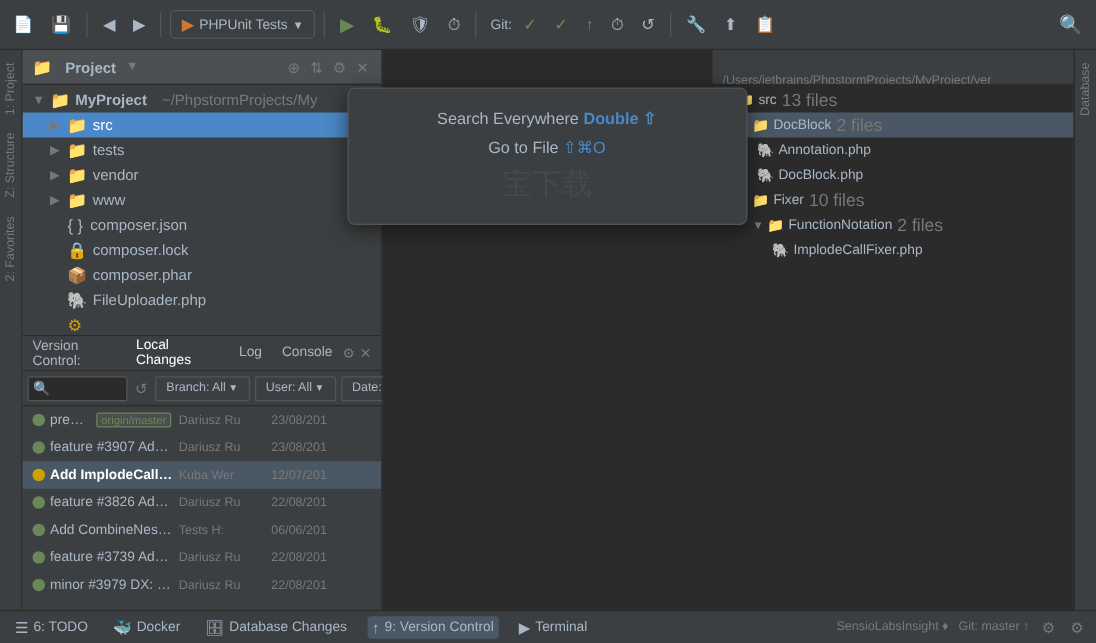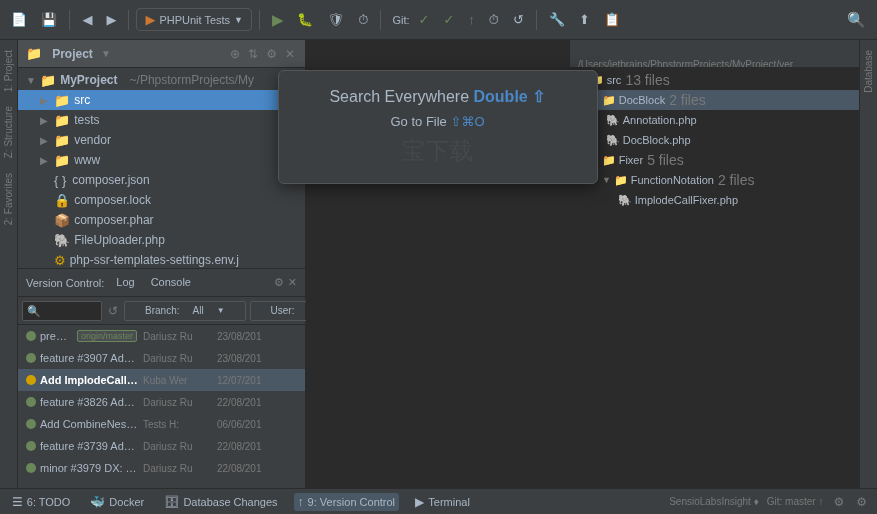--- a/index.html
+++ b/index.html
@@ -130,21 +130,21 @@
 
     #vc-toolbar {
       display: flex; align-items: center;
       height: 28px;
       padding: 0 4px;
       border-bottom: 1px solid #2b2b2b;
       gap: 4px;
       background: #3c3f41;
     }
     .vc-search { background: #2b2b2b; border: 1px solid #555; color: #a9b7c6; font-size: 11px; height: 20px; width: 80px; padding: 0 4px; border-radius: 2px; }
-    .vc-filter { background: none; border: 1px solid #555; border-radius: 2px; color: #a9b7c6; font-size: 10px; padding: 1px 20px; cursor: pointer; display: flex; align-items: center; gap: 13px; height: 20px; }
+    .vc-filter { background: none; border: 1px solid #555; border-radius: 2px; color: #a9b7c6; font-size: 10px; padding: 1px 8px; cursor: pointer; display: flex; align-items: center; gap: 2px; height: 20px; }
 
     #vc-log {
       flex: 1;
       overflow: hidden;
     }
     .vc-row {
       display: flex;
       align-items: center;
       height: 22px;
       padding: 0 8px;
@@ -177,21 +177,21 @@
       top: 30px; left: 50%; transform: translateX(-50%);
       background: #3c3f41;
       border: 1px solid #555;
       border-radius: 6px;
       padding: 16px 24px;
       z-index: 10;
       min-width: 320px;
       text-align: center;
       box-shadow: 0 4px 16px rgba(0,0,0,0.5);
     }
-    .search-hint { font-size: 16px; color: #a9b7c6; margin-bottom: 8px; }
+    .search-hint { font-size: 13px; color: #a9b7c6; margin-bottom: 8px; }
     .search-hint .shortcut { color: #4a88c7; font-weight: bold; }
     .go-to-file { font-size: 13px; color: #a9b7c6; margin-bottom: 6px; }
     .go-to-file .shortcut { color: #4a88c7; }
 
     
     #right-panel {
       width: 290px;
       background: #2b2b2b;
       border-left: 1px solid #2b2b2b;
       display: flex;
@@ -368,27 +368,27 @@
       <div class="tree-item" style="padding-left:36px;">
         <span class="tree-icon">📦</span>
         <span>composer.phar</span>
       </div>
       <div class="tree-item" style="padding-left:36px;">
         <span class="tree-icon php-icon">🐘</span>
         <span>FileUploader.php</span>
       </div>
       <div class="tree-item" style="padding-left:36px;">
         <span class="tree-icon env-icon">⚙</span>
-        <span>php-ssr-templates-settings.env.j</span>
       </div>
     </div>
 
     <div id="vc-panel">
       <div id="vc-tabs">
         <span class="vc-tab-label">Version Control:</span>
+        <div class="vc-tab active">Local Changes</div>
         <div class="vc-tab">Log</div>
         <div class="vc-tab">Console</div>
         <div class="vc-tools">
           <button class="vc-tool-btn">⚙</button>
           <button class="vc-tool-btn">✕</button>
         </div>
       </div>
 
       <div id="vc-toolbar">
         <input class="vc-search" type="text" placeholder="🔍" style="">
@@ -512,21 +512,21 @@
       <div class="rt-item">
         <span class="rt-indent" style="width:32px;"></span>
         <span class="rt-file">🐘</span>
         <span>DocBlock.php</span>
       </div>
       <div class="rt-item">
         <span class="rt-indent" style="width:16px;"></span>
         <span class="rt-arrow">▼</span>
         <span class="rt-folder">📁</span>
         <span>Fixer</span>
-        <span class="rt-count">5 files</span>
+        <span class="rt-count">10 files</span>
       </div>
       <div class="rt-item">
         <span class="rt-indent" style="width:28px;"></span>
         <span class="rt-arrow">▼</span>
         <span class="rt-folder">📁</span>
         <span>FunctionNotation</span>
         <span class="rt-count">2 files</span>
       </div>
       <div class="rt-item">
         <span class="rt-indent" style="width:44px;"></span>

